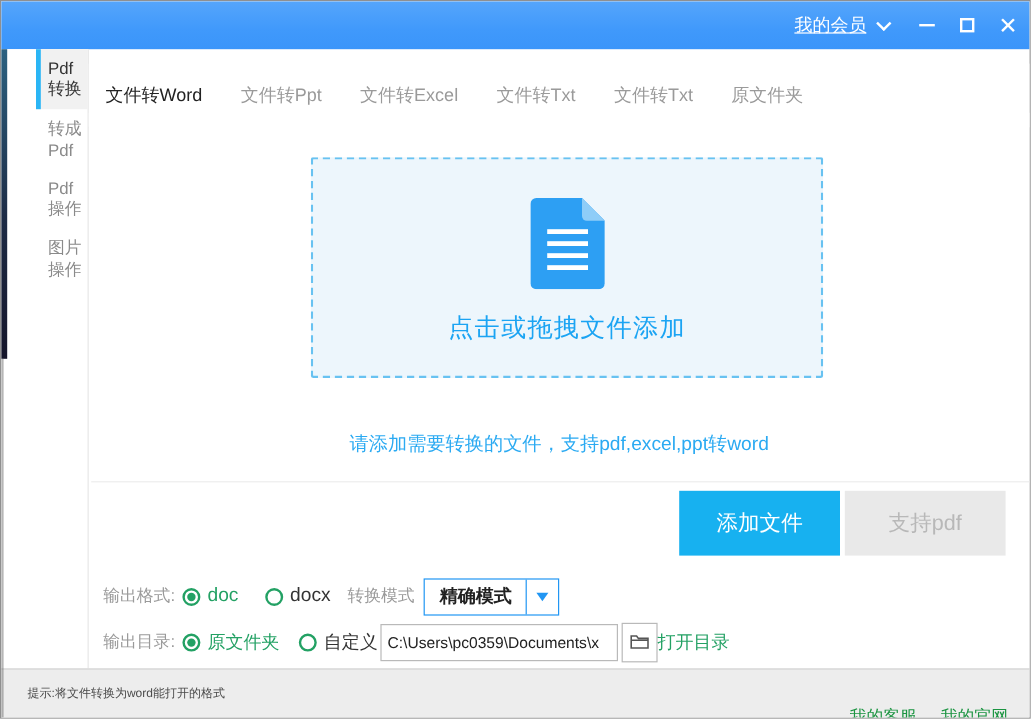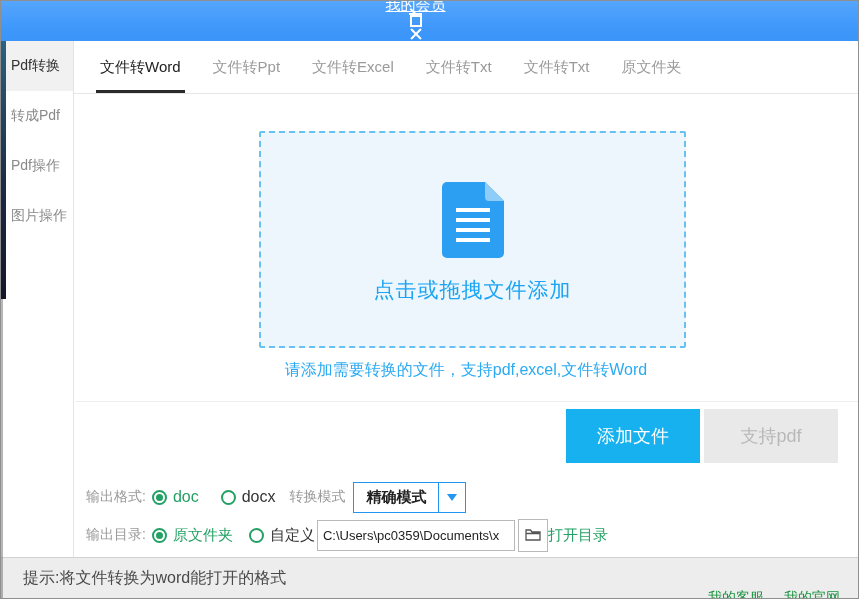--- a/index.html
+++ b/index.html
@@ -6,52 +6,52 @@
     --titlebar:#4099fb; --accent-blue:#1ba6f2; --button-blue:#17b1f0;
     --icon-blue:#2d9ff3; --green:#23a164; --link-green:#1b9441; --tab-active:#222222;
   }
   *{box-sizing:border-box;margin:0;padding:0;font-family:"Liberation Sans","DejaVu Sans",sans-serif;}
   body{background:#d8d8d8;}
   .window{position:relative;width:859px;height:599px;background:#fff;border:1px solid #8f8f8f;overflow:hidden;}
 
   
   .titlebar{position:absolute;top:0;left:0;right:0;height:40px;
     background:linear-gradient(180deg,#55a5fb 0%,var(--titlebar) 60%,#3a95fa 100%);
-    display:flex;align-items:center;justify-content:flex-end;padding-right:28px;flex-direction:column;}
+    display:flex;align-items:center;justify-content:flex-end;padding-right:1px;}
   .member-link{color:#fff;font-size:15px;text-decoration:underline;cursor:pointer;}
   .chevron{width:9px;height:9px;border-right:2px solid #fff;border-bottom:2px solid #fff;
     transform:rotate(45deg);margin:-4px 14px 0 10px;}
   .winbtn{width:34px;height:28px;display:flex;align-items:center;justify-content:center;cursor:pointer;}
   .min-glyph{width:13px;height:2px;background:#fff;}
   .max-glyph{width:12px;height:12px;border:2px solid #fff;}
   .close-glyph{position:relative;width:14px;height:14px;}
   .close-glyph::before,.close-glyph::after{content:"";position:absolute;left:6px;top:0;width:2px;height:14px;background:#fff;}
   .close-glyph::before{transform:rotate(45deg);}
   .close-glyph::after{transform:rotate(-45deg);}
 
   
-  .sidebar{position:absolute;top:40px;left:0;bottom:41px;width:73px;background:#fff;border-right:1px solid #e4e4e4;}
+  .sidebar{position:absolute;top:40px;left:0;bottom:41px;width:73px;background:#fff;border-right:1px solid #e4e4e4;padding-left:29px;}
   .side-item{position:relative;height:50px;display:flex;align-items:center;padding-left:10px;
     font-size:14px;color:#8a8a8a;cursor:pointer;}
   .side-item.active{background:#f1f1f1;color:#333;}
   .side-item.active::before{content:"";position:absolute;left:0;top:0;bottom:0;width:4px;background:#2ab5f5;}
   .dark-strip{position:absolute;left:0;top:40px;width:5px;height:258px;
     background:linear-gradient(180deg,#2c6180 0%,#1d2b45 55%,#15152a 100%);z-index:3;}
   .left-edge{position:absolute;left:0;top:298px;bottom:0;width:2px;background:#6d6d6d;opacity:.5;z-index:3;}
 
   
-  .tabbar{position:absolute;top:40px;left:73px;right:0;height:53px;background:#fff;
-    border-bottom:1px solid #e6e6e6;display:flex;align-items:center;padding-left:24px;gap:28px;}
+  .tabbar{position:absolute;top:52px;left:73px;right:0;height:53px;background:#fff;
+    border-bottom:1px solid #e6e6e6;display:flex;align-items:center;padding-left:12px;gap:28px;}
   .tab{position:relative;font-size:15px;color:#9a9a9a;height:100%;display:flex;align-items:center;cursor:pointer;padding:0 2px;}
   .tab.active{color:var(--tab-active);}
   .tab.active::after{content:"";position:absolute;left:-2px;right:-2px;bottom:0;height:3px;background:#2b2b2b;}
 
   
   .content{position:absolute;top:93px;left:73px;right:0;bottom:41px;background:#fff;}
-  .dropzone{position:absolute;left:185px;top:37px;width:427px;height:217px;background:#edf6fc;
+  .dropzone{position:absolute;left:185px;top:37px;width:427px;height:184px;background:#edf6fc;
     border:2px dashed #68c2f1;border-radius:2px;display:flex;flex-direction:column;
     align-items:center;justify-content:center;cursor:pointer;}
   .doc-icon{margin-top:6px;}
   .dropzone-label{margin-top:18px;font-size:21px;color:#1ba4f3;letter-spacing:1px;}
   .hint{position:absolute;top:266px;left:0;right:0;text-align:center;font-size:16px;color:#2baaf2;}
   .sep{position:absolute;top:307px;left:2px;right:0;height:1px;background:#ededed;}
   .btn-row{position:absolute;top:315px;right:20px;display:flex;gap:4px;}
   .btn{width:134px;height:54px;border:none;font-size:18px;cursor:pointer;}
   .btn-add{background:var(--button-blue);color:#fff;}
   .btn-start{background:#e9e9e9;color:#b8b8b8;cursor:default;}
@@ -73,21 +73,21 @@
   .caret-down{width:0;height:0;border-left:5px solid transparent;border-right:5px solid transparent;border-top:7px solid #2196f3;}
 
   .path-input{width:198px;height:31px;border:1px solid #b9b9b9;font-size:13px;color:#222;padding:0 5px;margin-left:2px;}
   .folder-btn{width:30px;height:33px;border:1px solid #b9b9b9;background:#fff;margin-left:3px;
     display:flex;align-items:center;justify-content:center;cursor:pointer;}
   .open-dir{font-size:15px;color:var(--green);cursor:pointer;}
 
   
   .statusbar{position:absolute;left:0;right:0;bottom:0;height:41px;background:#ededed;border-top:1px solid #d2d2d2;
     display:flex;align-items:center;justify-content:space-between;padding:0 18px 0 22px;}
-  .status-tip{font-size:16px;color:#4a4a4a;}
+  .status-tip{font-size:10px;color:#4a4a4a;}
   .status-links{display:flex;gap:20px;}
   .status-link{font-size:14px;color:var(--link-green);text-decoration:underline;cursor:pointer;margin-top:40px;}
 </style>
 </head>
 <body>
 
 <div class="window">
 
   <div class="titlebar">
     <span class="member-link">我的会员</span>
@@ -148,21 +148,21 @@
         <path d="M5 0 h38 l19 19 v52 a5 5 0 0 1 -5 5 h-52 a5 5 0 0 1 -5 -5 v-66 a5 5 0 0 1 5 -5 z" fill="#2d9ff3"></path>
         <path d="M43 0 l19 19 h-15 a4 4 0 0 1 -4 -4 z" fill="#8ecdf8"></path>
         <rect x="14" y="26" width="34" height="4" fill="#ffffff"></rect>
         <rect x="14" y="36" width="34" height="4" fill="#ffffff"></rect>
         <rect x="14" y="46" width="34" height="4" fill="#ffffff"></rect>
         <rect x="14" y="56" width="34" height="4" fill="#ffffff"></rect>
       </svg>
       <div class="dropzone-label">点击或拖拽文件添加</div>
     </div>
 
-    <div class="hint">请添加需要转换的文件，支持pdf,excel,文件转Word</div>
+    <div class="hint">请添加需要转换的文件，支持pdf,excel,ppt转word</div>
 
     <div class="sep"></div>
 
     <div class="btn-row">
       <button class="btn btn-add">添加文件</button>
       <button class="btn btn-start">支持pdf</button>
     </div>
 
     <div class="opt-row row-format">
       <span class="row-label">输出格式:</span>

